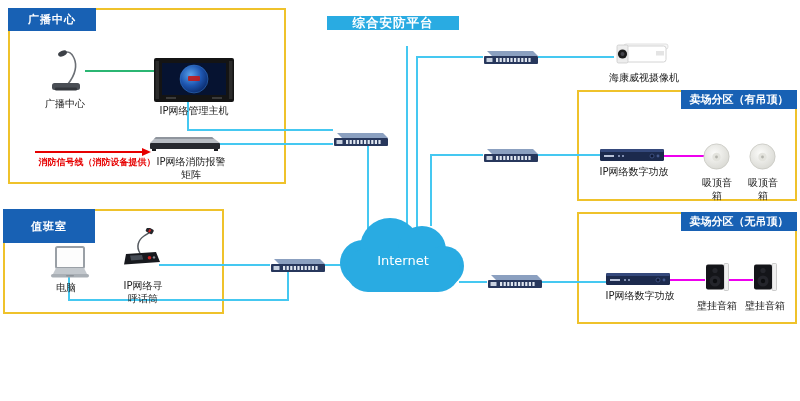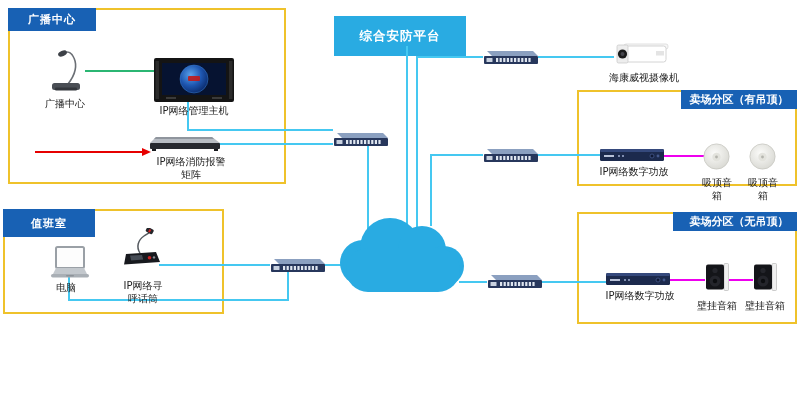--- a/index.html
+++ b/index.html
@@ -43,35 +43,35 @@
 </svg>
 
 <div id="canvas">
 
   <div class="region" style="left:8px;top:8px;width:278px;height:176px;">
     <div class="tab tab-l" style="width:88px;height:23px;">
         <span>广播中心</span>
       </div>
   </div>
   <div class="region" style="left:3px;top:209px;width:221px;height:105px;">
-    <div class="tab tab-l" style="width:92px;height:28px;font-family:Liberation Serif, serif;">
+    <div class="tab tab-l" style="width:92px;height:34px;font-family:Liberation Serif, serif;">
         <span>值班室</span>
       </div>
   </div>
-  <div class="region" style="left:577px;top:90px;width:220px;height:96px;">
+  <div class="region" style="left:577px;top:90px;width:220px;height:111px;">
     <div class="tab tab-r" style="width:116px;height:19px;">
         <span>卖场分区（有吊顶）</span>
       </div>
   </div>
   <div class="region" style="left:577px;top:212px;width:220px;height:112px;">
-    <div class="tab tab-r" style="width:116px;height:19px;padding-left:8px;">
+    <div class="tab tab-r" style="width:116px;height:19px;">
         <span>卖场分区（无吊顶）</span>
       </div>
   </div>
-  <div class="platform" style="left:334px;top:16px;width:132px;height:40px;font-family:Liberation Serif, serif;">
+  <div class="platform" style="left:327px;top:16px;width:132px;height:14px;font-family:Liberation Serif, serif;">
       <span>综合安防平台</span>
     </div>
 
   <div class="ln v" style="left:187px;top:100px;height:30px;"></div>
   <div class="ln h" style="left:187px;top:129px;width:146px;"></div>
   <div class="ln h" style="left:219px;top:143px;width:114px;"></div>
   <div class="ln v" style="left:367px;top:146px;height:94px;"></div>
   <div class="ln v" style="left:406px;top:46px;height:188px;"></div>
   <div class="ln h" style="left:416px;top:56px;width:67px;"></div>
   <div class="ln v" style="left:416px;top:56px;height:176px;"></div>
@@ -88,20 +88,21 @@
   <div class="ln h" style="left:541px;top:281px;width:66px;"></div>
 
   <div class="ln h green" style="left:85px;top:70px;width:70px;"></div>
 
   <div class="ln h mag" style="left:663px;top:155px;width:41px;"></div>
   <div class="ln h mag" style="left:669px;top:279px;width:36px;"></div>
   <div class="ln h mag" style="left:729px;top:279px;width:24px;"></div>
 
   <div class="ln h red" style="left:35px;top:151px;width:108px;"></div>
   <div class="arrowhead" style="left:142px;top:148px;"></div>
+  <div class="firetext" style="left:97px;top:156px;">消防信号线（消防设备提供）</div>
 
   <div class="dev" style="left:44px;top:46px;">
     <svg width="42" height="50" viewBox="0 0 42 50">
       <path d="M24,38 C31,29 34,21 30,12 C28,7 24,5 20,6.5" fill="none" stroke="#6b6f75" stroke-width="1.6"></path>
       <ellipse cx="18.5" cy="7.5" rx="4.6" ry="2.7" transform="rotate(-22 18.5 7.5)" fill="#3d4147"></ellipse>
       <rect x="8" y="37" width="28" height="7" rx="2.5" fill="#4a4e55"></rect>
       <rect x="11" y="41.5" width="22" height="3" rx="1" fill="#33363c"></rect>
     </svg>
   </div>
   <div class="lbl" style="left:65px;top:97px;">广播中心</div>
@@ -232,20 +233,21 @@
     </svg>
   </div>
   <div class="lbl" style="left:644px;top:71px;">海康威视摄像机</div>
 
   <div class="cloud">
     <div class="cloud-part" style="left:0;top:22px;width:46px;height:46px;"></div>
     <div class="cloud-part" style="left:20px;top:0;width:60px;height:60px;"></div>
     <div class="cloud-part" style="left:58px;top:8px;width:48px;height:48px;"></div>
     <div class="cloud-part" style="left:84px;top:28px;width:40px;height:40px;"></div>
     <div class="cloud-part" style="left:6px;top:30px;width:114px;height:44px;border-radius:22px;"></div>
+    <div class="cloud-label">Internet</div>
   </div>
 
   <div class="dev" style="left:600px;top:147px;">
     <svg width="64" height="16" viewBox="0 0 64 16">
       <rect x="0" y="2" width="64" height="12" rx="1.5" fill="#1c2a4d"></rect>
       <rect x="0" y="2" width="64" height="3" rx="1.5" fill="#35497c"></rect>
       <rect x="4" y="8" width="10" height="2" fill="#b9c2d8"></rect>
       <rect x="18" y="8" width="2" height="2" fill="#7f8db0"></rect>
         <rect x="22" y="8" width="2" height="2" fill="#7f8db0"></rect>
       <circle cx="52" cy="9" r="2" fill="#0e1833" stroke="#44588c" stroke-width="0.8"></circle>

